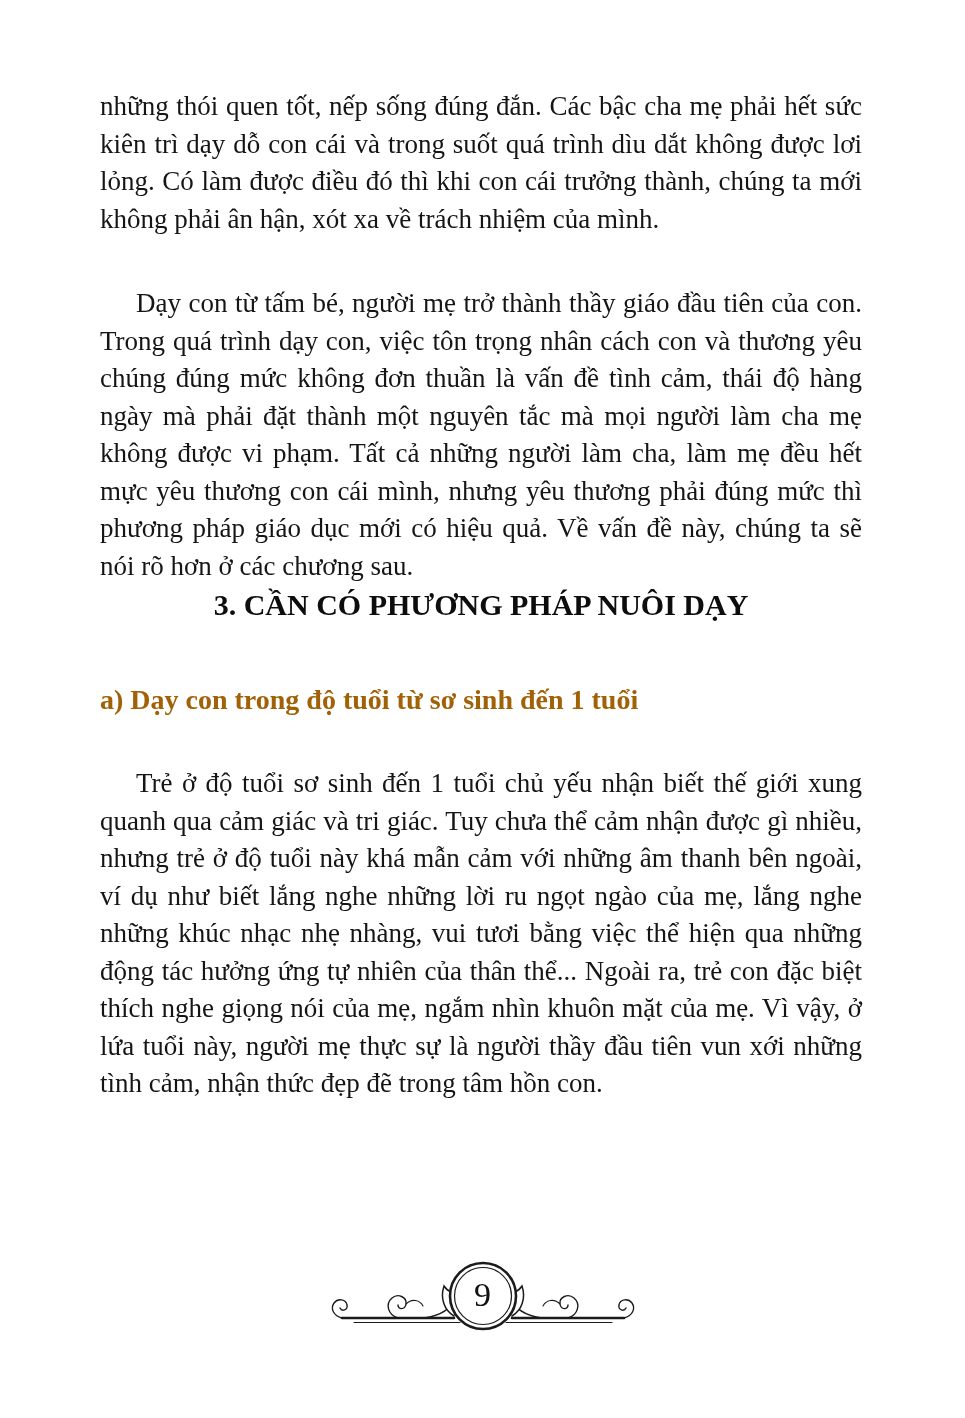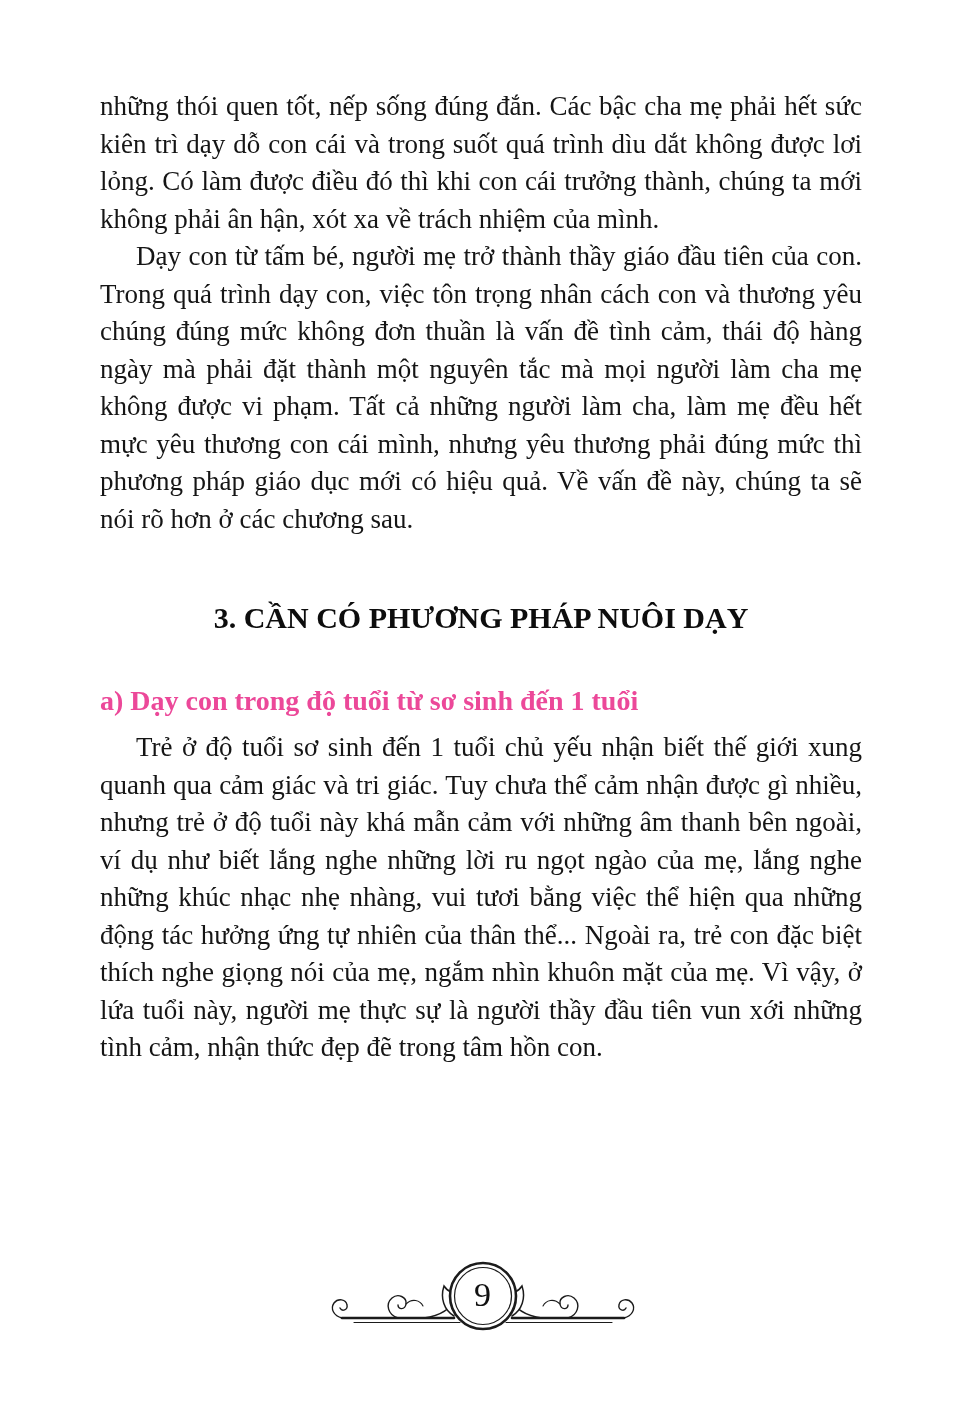--- a/index.html
+++ b/index.html
@@ -17,37 +17,36 @@
     inset: 0;
     padding: 88px 103px 0 100px;
   }
   .para {
     font-size: 27px;
     line-height: 37.5px;
     text-align: justify;
     text-justify: inter-word;
     color: #151515;
   }
-  .para.indent { text-indent: 36px; }
+  .para.indent { text-indent: 36px; margin-top: 47px; }
   .section-heading {
-    margin-top: 60px;
     text-align: center;
     font-weight: bold;
     font-size: 30px;
     line-height: 40px;
     letter-spacing: 0px;
     color: #0d0d0d;
   }
   .subsection-heading {
-    margin-top: 44px;
+    margin-top: 56px;
     margin-bottom: 10px;
     font-weight: bold;
     font-size: 28px;
     line-height: 37px;
-    color: #ec4899;
+    color: #a16207;
   }
   .footer {
     position: absolute;
     top: 1254px;
     left: 0;
     width: 100%;
     display: flex;
     justify-content: center;
   }
   .ornament-wrap { position: relative; width: 310px; height: 92px; }

